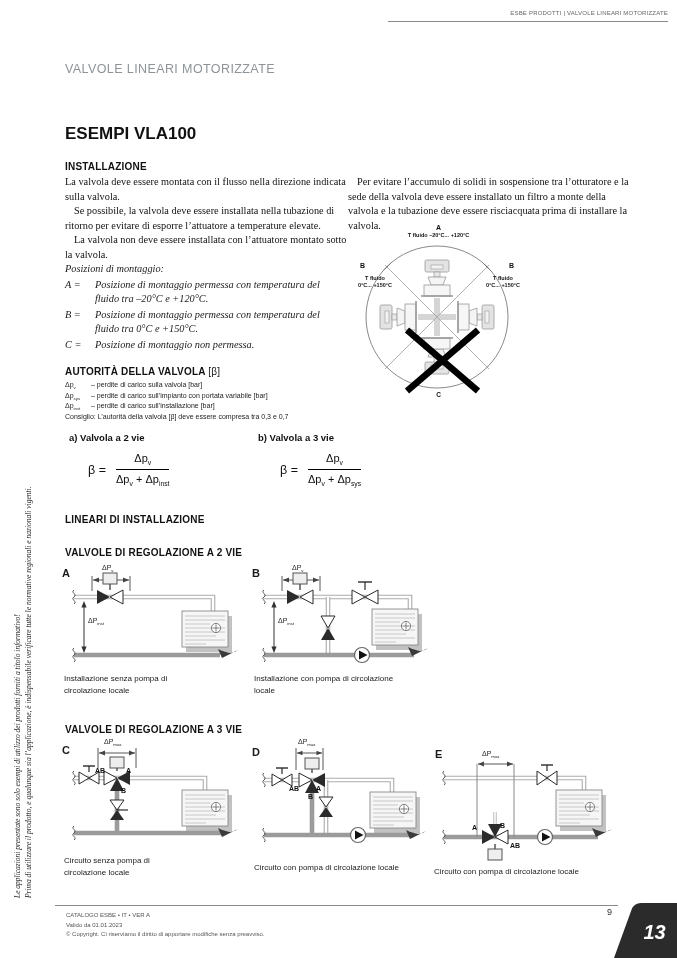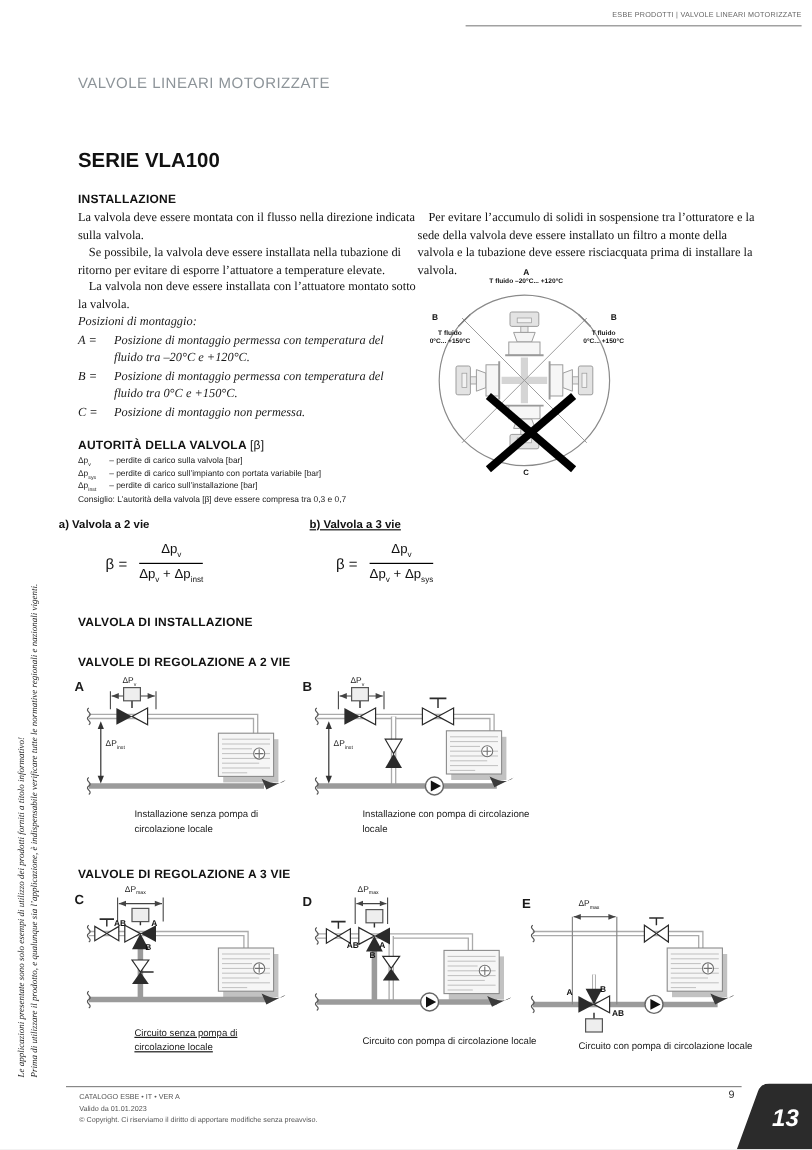--- a/index.html
+++ b/index.html
@@ -39,21 +39,21 @@
   .beta{font-size:12.5px;margin-right:10px;}
   .frac{display:inline-flex;flex-direction:column;text-align:center;}
   .num{border-bottom:1.1px solid #000;padding:0 16px 3px;}
   .den{padding-top:3px;}
   
   .diag{position:absolute;}
   .diag svg{position:absolute;left:0;top:0;}
   .letter{position:absolute;font-size:11px;font-weight:bold;color:#1a1a1a;}
   .dim-label{position:absolute;font-size:7px;color:#222;white-space:nowrap;}
   .port{position:absolute;font-size:7px;font-weight:bold;color:#111;}
-  .caption{position:absolute;font-size:8px;line-height:1.55;color:#1a1a1a;margin-left:48px;}
+  .caption{position:absolute;font-size:8px;line-height:1.55;color:#1a1a1a;}
   
   .mnt-lab{position:absolute;font-weight:bold;color:#111;text-align:center;}
   
   .side-rot{position:absolute;left:12px;top:898px;transform-origin:0 0;transform:rotate(-90deg);
             width:520px;font-family:"Liberation Serif",serif;font-style:italic;font-size:7.5px;
             line-height:11px;color:#222;white-space:nowrap;}
   
   .foot-rule{position:absolute;top:905px;left:55px;width:563px;height:1px;background:#888;}
   .foot-text{position:absolute;left:66px;top:911px;font-size:6px;line-height:1.6;color:#555;}
   .pagenum{position:absolute;left:592px;top:907px;width:20px;text-align:right;font-size:9px;color:#333;}
@@ -63,21 +63,21 @@
 </style>
 </head>
 <body>
 
 <div class="sheet">
 
   <div class="meta-top">ESBE PRODOTTI | VALVOLE LINEARI MOTORIZZATE</div>
   <div class="meta-rule"></div>
 
   <div class="eyebrow">VALVOLE LINEARI MOTORIZZATE</div>
-  <div class="series">SERIE VLA100</div>
+  <div class="series">ESEMPI VLA100</div>
 
   <div class="h-sec" style="left:65px;top:161px;">INSTALLAZIONE</div>
   <div class="col serif" style="left:348px;top:175px;">
     <p class="ind">Per evitare l’accumulo di solidi in sospensione tra l’otturatore e la sede della valvola deve essere installato un filtro a monte della valvola e la tubazione deve essere risciacquata prima di installare la valvola.</p>
   </div>
   <div class="col serif" style="left:65px;top:175px;">
     <p>La valvola deve essere montata con il flusso nella direzione indicata sulla valvola.</p>
     <p class="ind">Se possibile, la valvola deve essere installata nella tubazione di ritorno per evitare di esporre l’attuatore a temperature elevate.</p>
     <p class="ind">La valvola non deve essere installata con l’attuatore montato sotto la valvola.</p>
   </div>
@@ -174,40 +174,40 @@
   <div class="def-line" style="left:65px;top:391.5px;">
     <span class="def-sym"><span>Δp</span><sub>sys</sub></span>
     <span>–  perdite di carico sull’impianto con portata variabile [bar]</span>
   </div>
   <div class="def-line" style="left:65px;top:402px;">
     <span class="def-sym"><span>Δp</span><sub>inst</sub></span>
     <span>–  perdite di carico sull’installazione [bar]</span>
   </div>
   <div class="advice">Consiglio: L’autorità della valvola [β] deve essere compresa tra 0,3 e 0,7</div>
 
-  <div class="case-label" style="left:49px;top:432px;text-align:right;">a) Valvola a 2 vie</div>
-  <div class="case-label" style="left:258px;top:432px;text-decoration:underline;">b) Valvola a 3 vie</div>
+  <div class="case-label" style="left:69px;top:432px;text-align:right;">a) Valvola a 2 vie</div>
+  <div class="case-label" style="left:258px;top:432px;">b) Valvola a 3 vie</div>
 
   <div class="formula" style="left:88px;top:452px;">
     <span class="beta">β =</span>
     <span class="frac">
       <span class="num"><span>Δp</span><sub>v</sub></span>
       <span class="den"><span>Δp</span><sub>v</sub> <span>+</span> <span>Δp</span><sub>inst</sub></span>
     </span>
   </div>
 
   <div class="formula" style="left:280px;top:452px;">
     <span class="beta">β =</span>
     <span class="frac">
       <span class="num"><span>Δp</span><sub>v</sub></span>
       <span class="den"><span>Δp</span><sub>v</sub> <span>+</span> <span>Δp</span><sub>sys</sub></span>
     </span>
   </div>
 
-  <div class="h-sec" style="left:65px;top:514px;">VALVOLA DI INSTALLAZIONE</div>
+  <div class="h-sec" style="left:65px;top:514px;">LINEARI DI INSTALLAZIONE</div>
   <div class="h-sec" style="left:65px;top:547px;">VALVOLE DI REGOLAZIONE A 2 VIE</div>
 
   <div class="diag" style="left:62px;top:565px;width:185px;height:140px;">
     <svg width="180" height="104" viewBox="0 0 180 104">
       <path d="M12 32 H151 V56" fill="none" stroke="#ababab" stroke-width="4.6"></path>
       <path d="M12 32 H151 V56" fill="none" stroke="#ffffff" stroke-width="2.4"></path>
       <line x1="12" y1="90" x2="158" y2="90" stroke="#9b9b9b" stroke-width="4.6"></line>
       <path d="M12 25 c-4 2.5 4 4.5 0 7 c-4 2.5 4 4.5 0 7" fill="none" stroke="#555" stroke-width="1"></path>
       <path d="M12 83 c-4 2.5 4 4.5 0 7 c-4 2.5 4 4.5 0 7" fill="none" stroke="#555" stroke-width="1"></path>
       <g transform="translate(120,46)">
@@ -371,21 +371,21 @@
         <path d="M48 60 H62 L55 70 Z" fill="#fff" stroke="#2b2b2b" stroke-width="1"></path>
         <path d="M48 80 H62 L55 70 Z" fill="#2b2b2b"></path>
         <line x1="55" y1="70" x2="66" y2="70" stroke="#2b2b2b" stroke-width="1.2"></line>
       </g>
     </svg>
     <span class="letter" style="left:0;top:4px;">C</span>
     <span class="dim-label" style="left:42px;top:-2px;"><span>ΔP</span><sub>max</sub></span>
     <span class="port" style="left:33px;top:27px;">AB</span>
     <span class="port" style="left:64px;top:27px;">A</span>
     <span class="port" style="left:59px;top:47px;">B</span>
-    <span class="caption" style="left:2px;top:115px;width:130px;text-decoration:underline;">Circuito senza pompa di circolazione locale</span>
+    <span class="caption" style="left:2px;top:115px;width:130px;">Circuito senza pompa di circolazione locale</span>
   </div>
 
   <div class="diag" style="left:252px;top:740px;width:190px;height:142px;">
     <svg width="190" height="114" viewBox="0 0 190 114">
       <path d="M12 40 H140 V56" fill="none" stroke="#ababab" stroke-width="4.6"></path>
       <path d="M12 40 H140 V56" fill="none" stroke="#ffffff" stroke-width="2.4"></path>
       <path d="M74 40 V95" fill="none" stroke="#ababab" stroke-width="4.6"></path>
       <path d="M74 40 V95" fill="none" stroke="#ffffff" stroke-width="2.4"></path>
       <line x1="60" y1="46" x2="60" y2="95" stroke="#9b9b9b" stroke-width="4.6"></line>
       <line x1="12" y1="95" x2="162" y2="95" stroke="#9b9b9b" stroke-width="4.6"></line>

